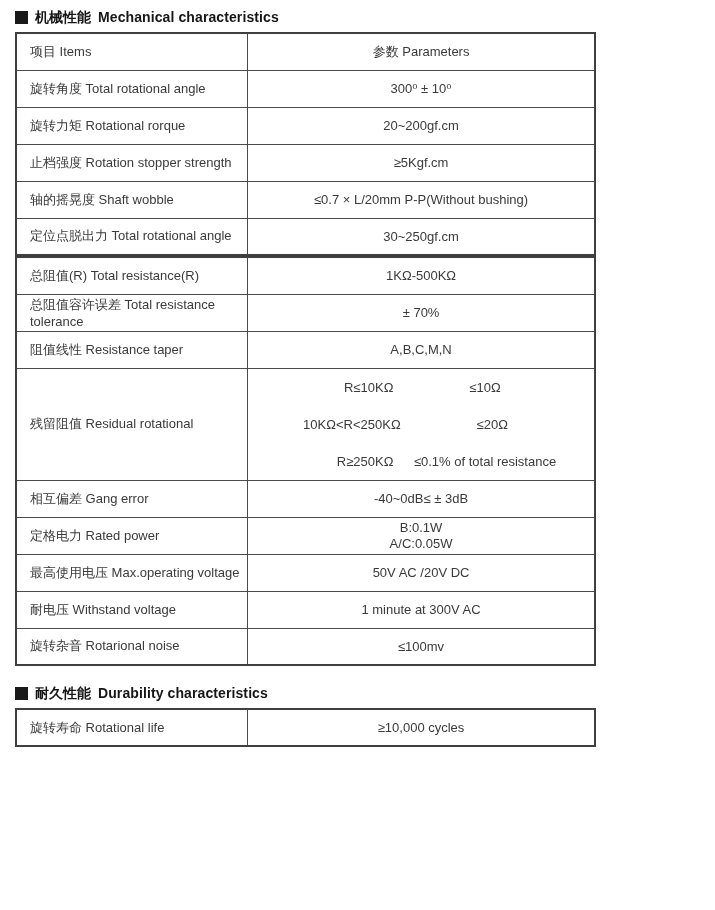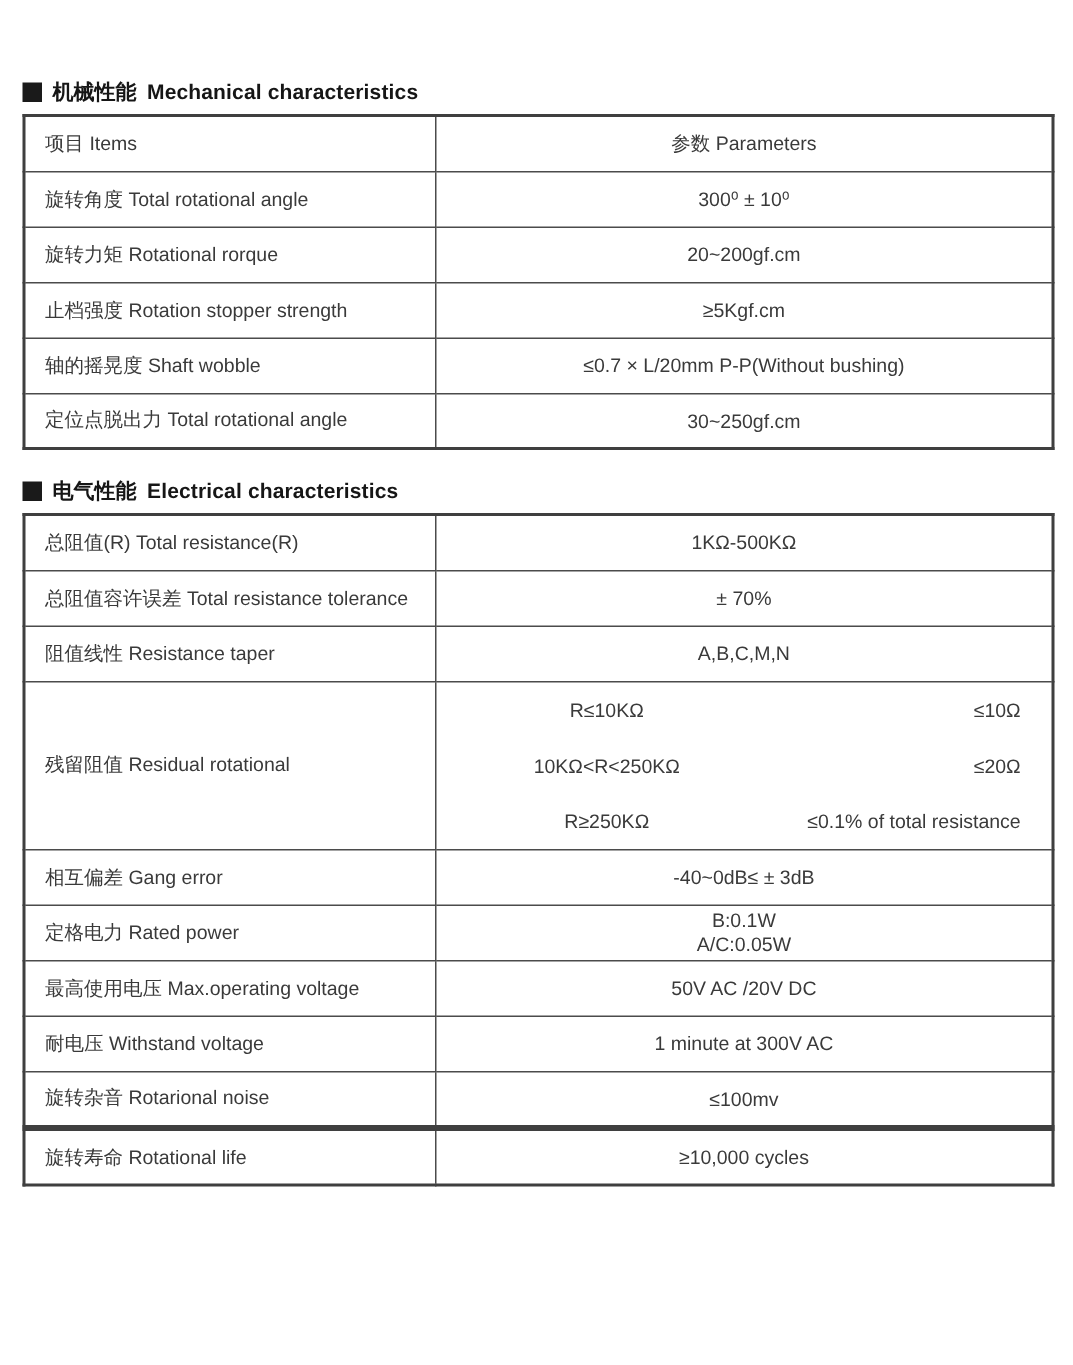--- a/index.html
+++ b/index.html
@@ -3,57 +3,57 @@
 <meta charset="utf-8">
 <style>
   * { box-sizing: border-box; margin: 0; padding: 0; }
   html, body { background: #ffffff; }
   body {
     width: 715px; height: 910px;
     font-family: "Liberation Sans", "DejaVu Sans", sans-serif;
     color: #3a3a3a;
     overflow: hidden;
   }
-  .page { padding: 9px 12px 10px 15px; margin-top: 44px; }
+  .page { padding: 9px 12px 10px 15px; }
 
   .section-title {
     display: flex; align-items: center; gap: 7px;
     font-size: 14px; color: #161616; font-weight: 700;
     margin-bottom: 6px; line-height: 17px;
   }
   .section-title .bullet {
     width: 13px; height: 13px; background: #1a1a1a;
     display: inline-block; flex: 0 0 auto;
   }
   .section-title .en { font-weight: 700; letter-spacing: 0.1px; }
   .gap-top { margin-top: 19px; }
 
   table.spec {
-    width: 688px;
+    width: 581px;
     border-collapse: collapse;
     table-layout: fixed;
     border: 2px solid #3f3f3f;
     font-size: 13px;
   }
   table.spec td {
     border: 1.5px solid #4b4b4b;
     height: 37px;
     vertical-align: middle;
     color: #3a3a3a;
   }
   td.item { text-align: left; padding-left: 13px; padding-right: 6px; }
   td.param { text-align: center; padding: 0 16px; }
 
   
   td.param.residual { padding: 0; }
   .sub-line { display: flex; align-items: center; height: 37px; }
   .sub-line .cond {
-    flex: 0 0 42%; text-align: center; padding-left: 55px;
+    flex: 0 0 42%; text-align: right; padding-left: 55px;
   }
-  .sub-line .val { flex: 0 0 53%; text-align: right; }
+  .sub-line .val { flex: 0 0 53%; text-align: center; }
 
   
   .two-line div { line-height: 16px; }
 </style>
 </head>
 <body>
 
 <div class="page">
 
   <div class="section-title">
@@ -88,25 +88,20 @@
       <td class="item">轴的摇晃度 Shaft wobble</td>
       <td class="param">≤0.7 × L/20mm P-P(Without bushing)</td>
     </tr>
     <tr>
       <td class="item">定位点脱出力 Total rotational angle</td>
       <td class="param">30~250gf.cm</td>
     </tr>
   </tbody>
     </table>
 
-  <div class="section-title gap-top">
-    <span class="bullet"></span>
-    <span class="cn">电气性能</span>
-    <span class="en">Electrical characteristics</span>
-  </div>
 
   <table class="spec">
     <colgroup>
         <col style="width:40%">
         <col style="width:60%">
       </colgroup>
     <tbody>
         <tr>
       <td class="item">总阻值(R) Total resistance(R)</td>
       <td class="param">1KΩ-500KΩ</td>
@@ -155,20 +150,25 @@
       <td class="item">耐电压 Withstand voltage</td>
       <td class="param">1 minute at 300V AC</td>
     </tr>
     <tr>
       <td class="item">旋转杂音 Rotarional noise</td>
       <td class="param">≤100mv</td>
     </tr>
   </tbody>
     </table>
 
+  <div class="section-title gap-top">
+    <span class="bullet"></span>
+    <span class="cn">耐久性能</span>
+    <span class="en">Durability characteristics</span>
+  </div>
 
   <table class="spec">
     <colgroup>
         <col style="width:40%">
         <col style="width:60%">
       </colgroup>
     <tbody>
         <tr>
       <td class="item">旋转寿命 Rotational life</td>
       <td class="param">≥10,000 cycles</td>

